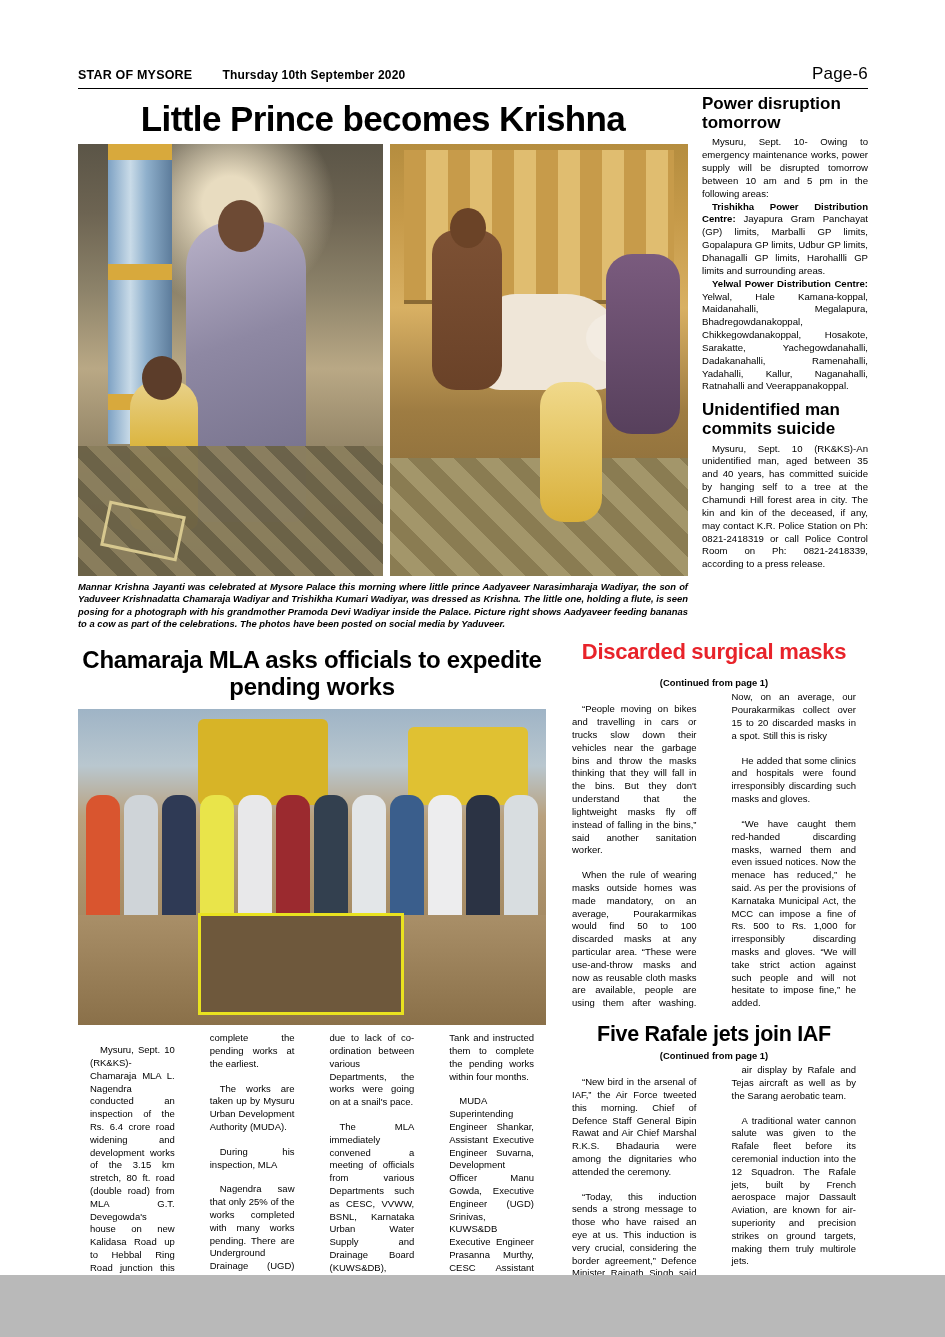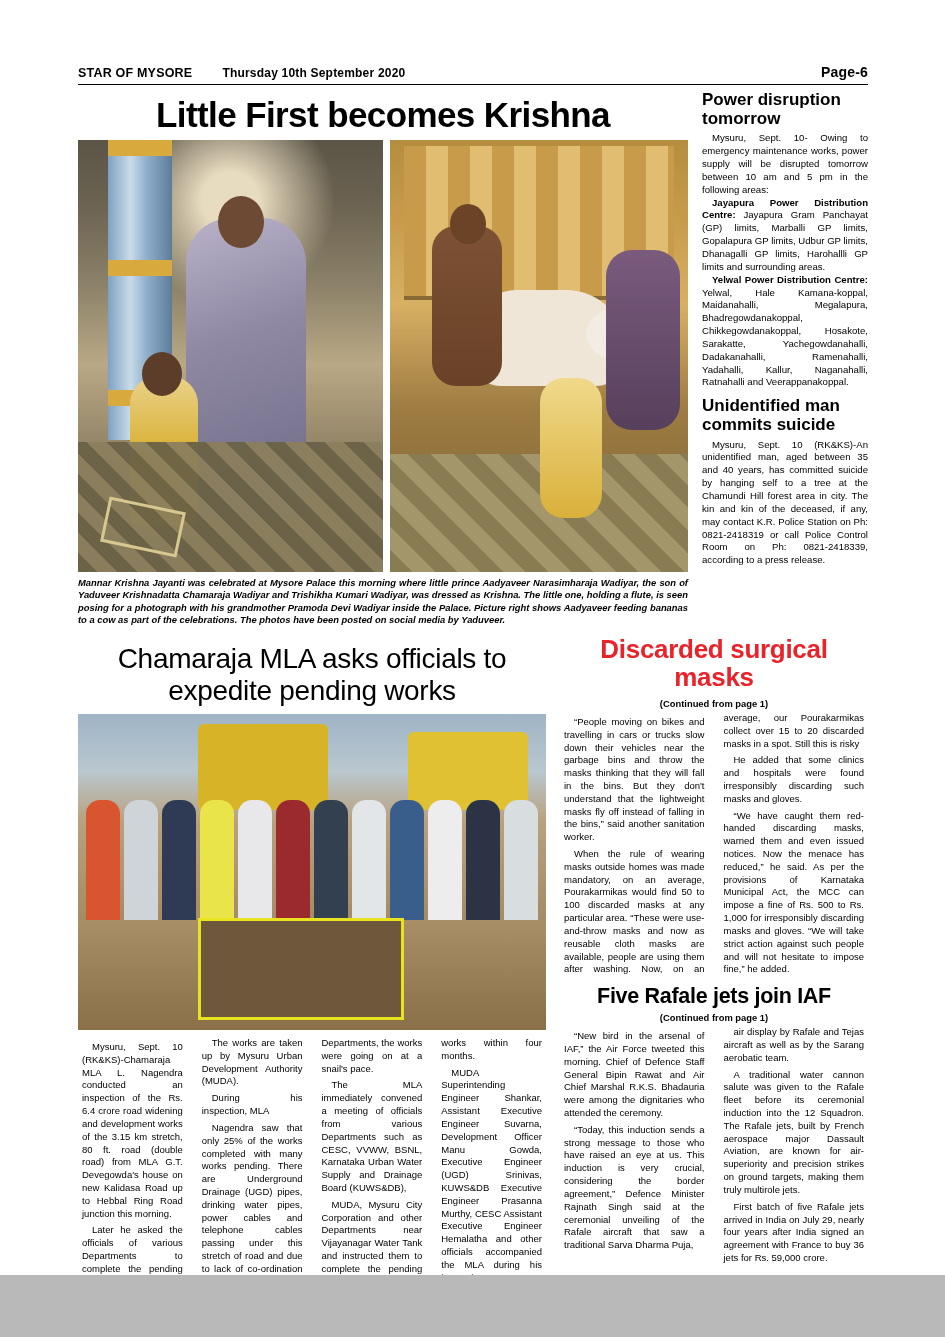--- a/index.html
+++ b/index.html
@@ -9,36 +9,36 @@
     margin:0 auto;
   }
   .inner{position:absolute;left:78px;top:64px;width:790px;}
 
   
   .masthead{display:flex;align-items:baseline;justify-content:space-between;
     font-size:12.5px;font-weight:bold;letter-spacing:.2px;padding-bottom:4px;}
   .masthead .left{display:flex;align-items:baseline;}
   .masthead .paper{font-size:12.5px;font-weight:bold;}
   .masthead .date{font-size:12px;font-weight:bold;margin-left:30px;}
-  .masthead .pageno{font-size:14px;font-weight:bold;}
+  .masthead .pageno{font-size:17px;font-weight:normal;}
   .rule{border-top:1.6px solid #000;width:100%;}
 
   
   .cols{display:flex;margin-top:6px;}
   .colmain{width:610px;}
   .colside{width:166px;margin-left:14px;}
 
   
   .headline{
     font-family:"Liberation Sans", sans-serif;
     font-weight:bold;font-size:35px;line-height:1.02;text-align:center;
     letter-spacing:-0.6px;margin:6px 0 7px 0;
   }
   .headline2{
-    font-weight:normal;font-size:28px;line-height:1.12;text-align:center;
+    font-weight:bold;font-size:24px;line-height:1.12;text-align:center;
     letter-spacing:-0.3px;margin:7px 0 8px 0;
   }
 
   
   .photorow{display:flex;gap:7px;}
   .photo{position:relative;overflow:hidden;}
   .ph-left{width:305px;height:432px;}
   .ph-right{width:298px;height:432px;}
 
   .caption{
@@ -52,26 +52,26 @@
   .side-p{font-size:9.6px;line-height:1.34;text-align:justify;margin:0;}
   .side-p+.side-p{margin-top:0;}
   .ind{text-indent:10px;}
   .bold{font-weight:bold;}
 
   
   .lower{display:flex;margin-top:10px;}
   .lowL{width:468px;}
   .lowR{width:308px;margin-left:14px;}
   .redhead{
-    color:#e8232a;font-weight:bold;font-size:26px;line-height:1.05;
-    text-align:center;margin:0 0 7px 0;letter-spacing:-0.3px;
+    color:#e8232a;font-weight:bold;font-size:22px;line-height:1.05;
+    text-align:center;margin:0 0 14px 0;letter-spacing:-0.3px;
   }
   .cont{font-size:9.4px;font-weight:bold;text-align:center;margin:3px 0 3px 0;}
   .twocol{column-count:2;column-gap:11px;}
-  .body-p{font-size:9.5px;line-height:1.35;text-align:justify;margin:4px;text-indent:10px;}
+  .body-p{font-size:9.5px;line-height:1.35;text-align:justify;margin:12px;text-indent:10px;}
   .fourcol{column-count:4;column-gap:11px;}
   .blackhead{font-weight:bold;font-size:21.5px;text-align:center;margin:6px 0 2px 0;letter-spacing:-0.3px;}
 
   .photo2{width:468px;height:316px;position:relative;overflow:hidden;}
 
   
   .p1{
     background:
       radial-gradient(circle at 50% 14%, #e8dcc0 0 7%, rgba(232,220,192,0) 26%),
       linear-gradient(180deg,#5b5547 0%,#6d6452 16%,#8d836a 34%,#b9a885 52%,#8d7f62 74%,#6e654f 100%);
@@ -127,21 +127,21 @@
         <span class="paper">STAR OF MYSORE</span>
         <span class="date">Thursday 10th September 2020</span>
       </div>
       <span class="pageno">Page-6</span>
     </div>
     <div class="rule"></div>
 
     <div class="cols">
 
       <div class="colmain">
-        <div class="headline">Little First becomes Krishna</div>
+        <div class="headline">Little Prince becomes Krishna</div>
 
         <div class="photorow">
           <div class="photo ph-left p1">
             <div class="pillar">
                 <b style="top:0"></b>
                 <b style="top:120px"></b>
                 <b style="top:250px"></b>
               </div>
             <div class="woman"></div>
             <div class="head"></div>
@@ -161,21 +161,21 @@
             <div class="kid"></div>
           </div>
         </div>
 
         <div class="caption">Mannar Krishna Jayanti was celebrated at Mysore Palace this morning where little prince Aadyaveer Narasimharaja Wadiyar, the son of Yaduveer Krishnadatta Chamaraja Wadiyar and Trishikha Kumari Wadiyar, was dressed as Krishna. The little one, holding a flute, is seen posing for a photograph with his grandmother Pramoda Devi Wadiyar inside the Palace. Picture right shows Aadyaveer feeding bananas to a cow as part of the celebrations. The photos have been posted on social media by Yaduveer.</div>
       </div>
 
       <div class="colside">
         <div class="side-h">Power disruption tomorrow</div>
         <p class="side-p ind">Mysuru, Sept. 10- Owing to emergency maintenance works, power supply will be disrupted tomorrow between 10 am and 5 pm in the following areas:</p>
-        <p class="side-p ind bold-lead"><span class="bold">Jayapura Power Distribution Centre:</span> Jayapura Gram Panchayat (GP) limits, Marballi GP limits, Gopalapura GP limits, Udbur GP limits, Dhanagalli GP limits, Harohallli GP limits and surrounding areas.</p>
+        <p class="side-p ind bold-lead"><span class="bold">Trishikha Power Distribution Centre:</span> Jayapura Gram Panchayat (GP) limits, Marballi GP limits, Gopalapura GP limits, Udbur GP limits, Dhanagalli GP limits, Harohallli GP limits and surrounding areas.</p>
         <p class="side-p ind bold-lead"><span class="bold">Yelwal Power Distribution Centre:</span> Yelwal, Hale Kamana-koppal, Maidanahalli, Megalapura, Bhadregowdanakoppal, Chikkegowdanakoppal, Hosakote, Sarakatte, Yachegowdanahalli, Dadakanahalli, Ramenahalli, Yadahalli, Kallur, Naganahalli, Ratnahalli and Veerappanakoppal.</p>
 
         <div class="sidebox">
           <div class="side-h center">Unidentified man commits suicide</div>
           <p class="side-p ind">Mysuru, Sept. 10 (RK&amp;KS)-An unidentified man, aged between 35 and 40 years, has committed suicide by hanging self to a tree at the Chamundi Hill forest area in city. The kin and kin of the deceased, if any, may contact K.R. Police Station on Ph: 0821-2418319 or call Police Control Room on Ph: 0821-2418339, according to a press release.</p>
         </div>
       </div>
     </div>
 
     <div class="lower">

